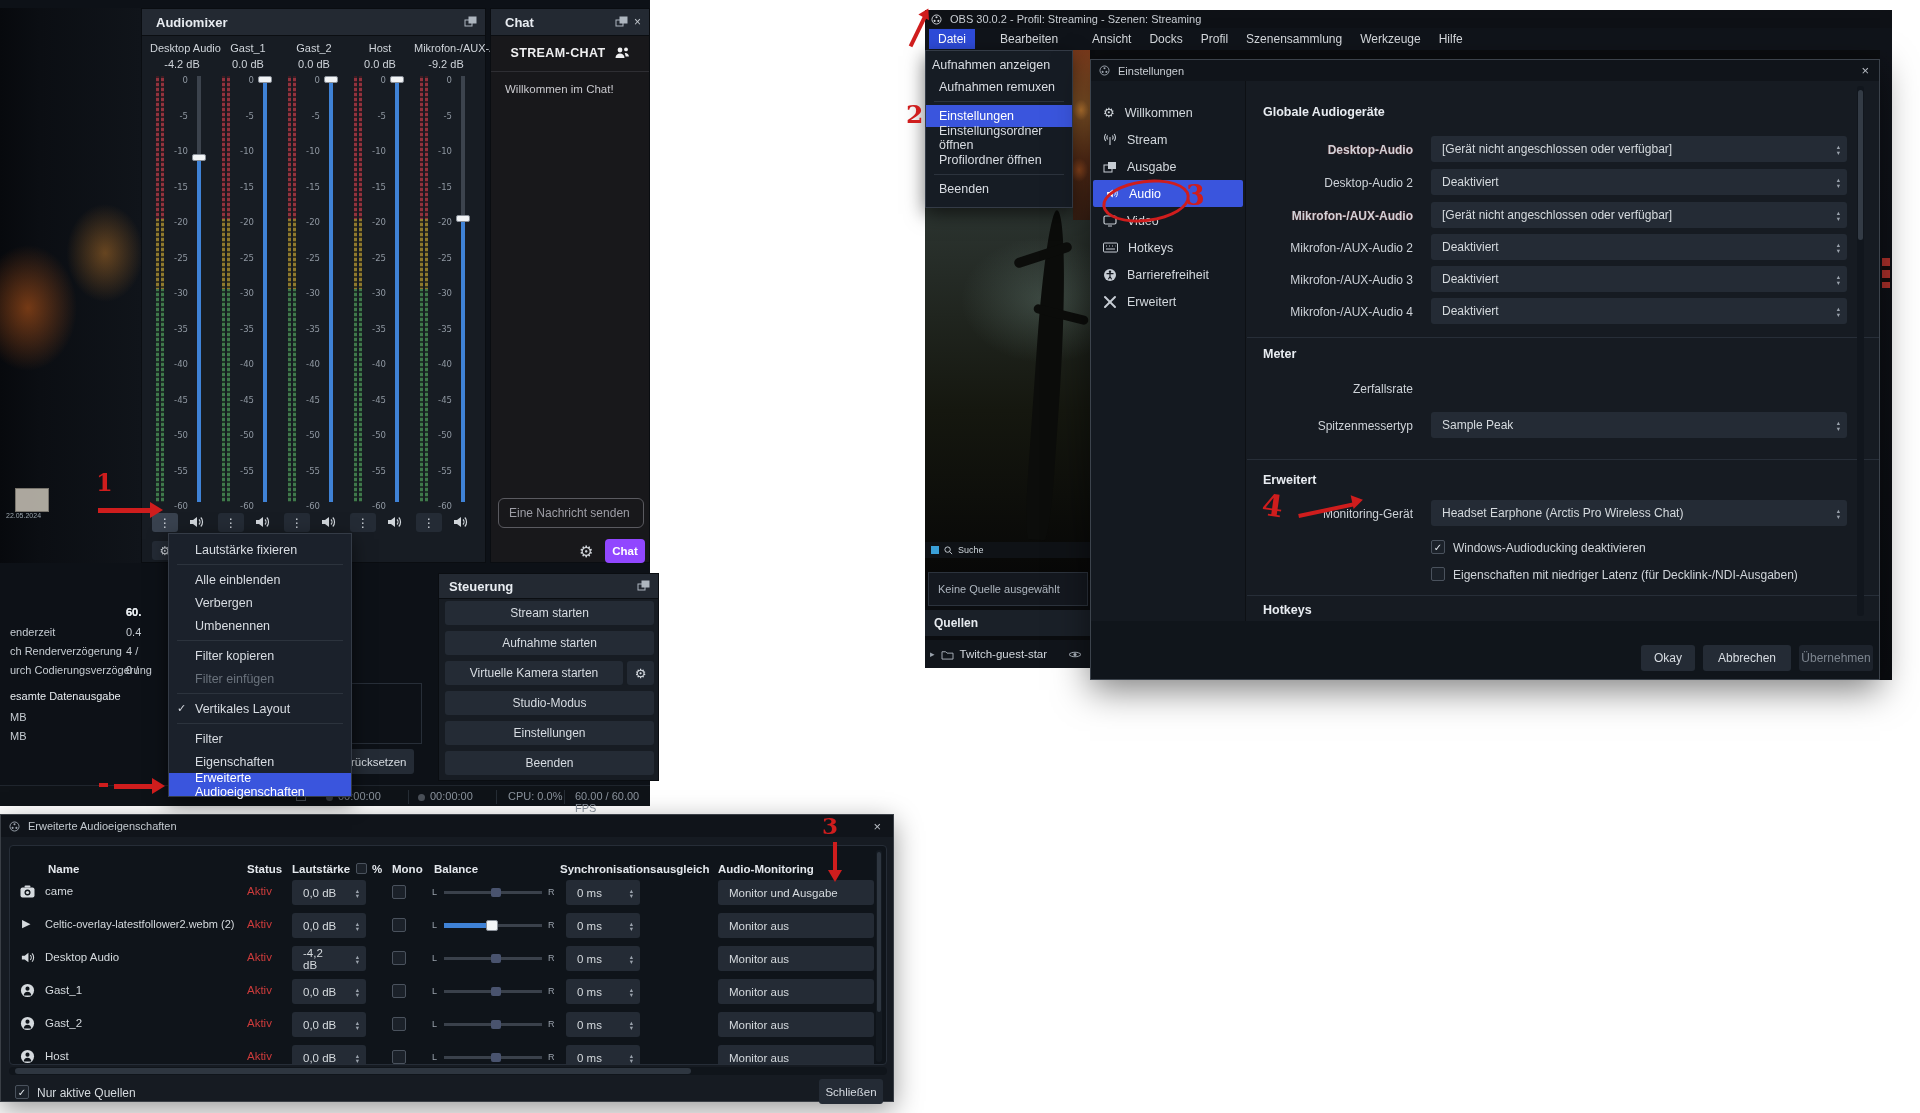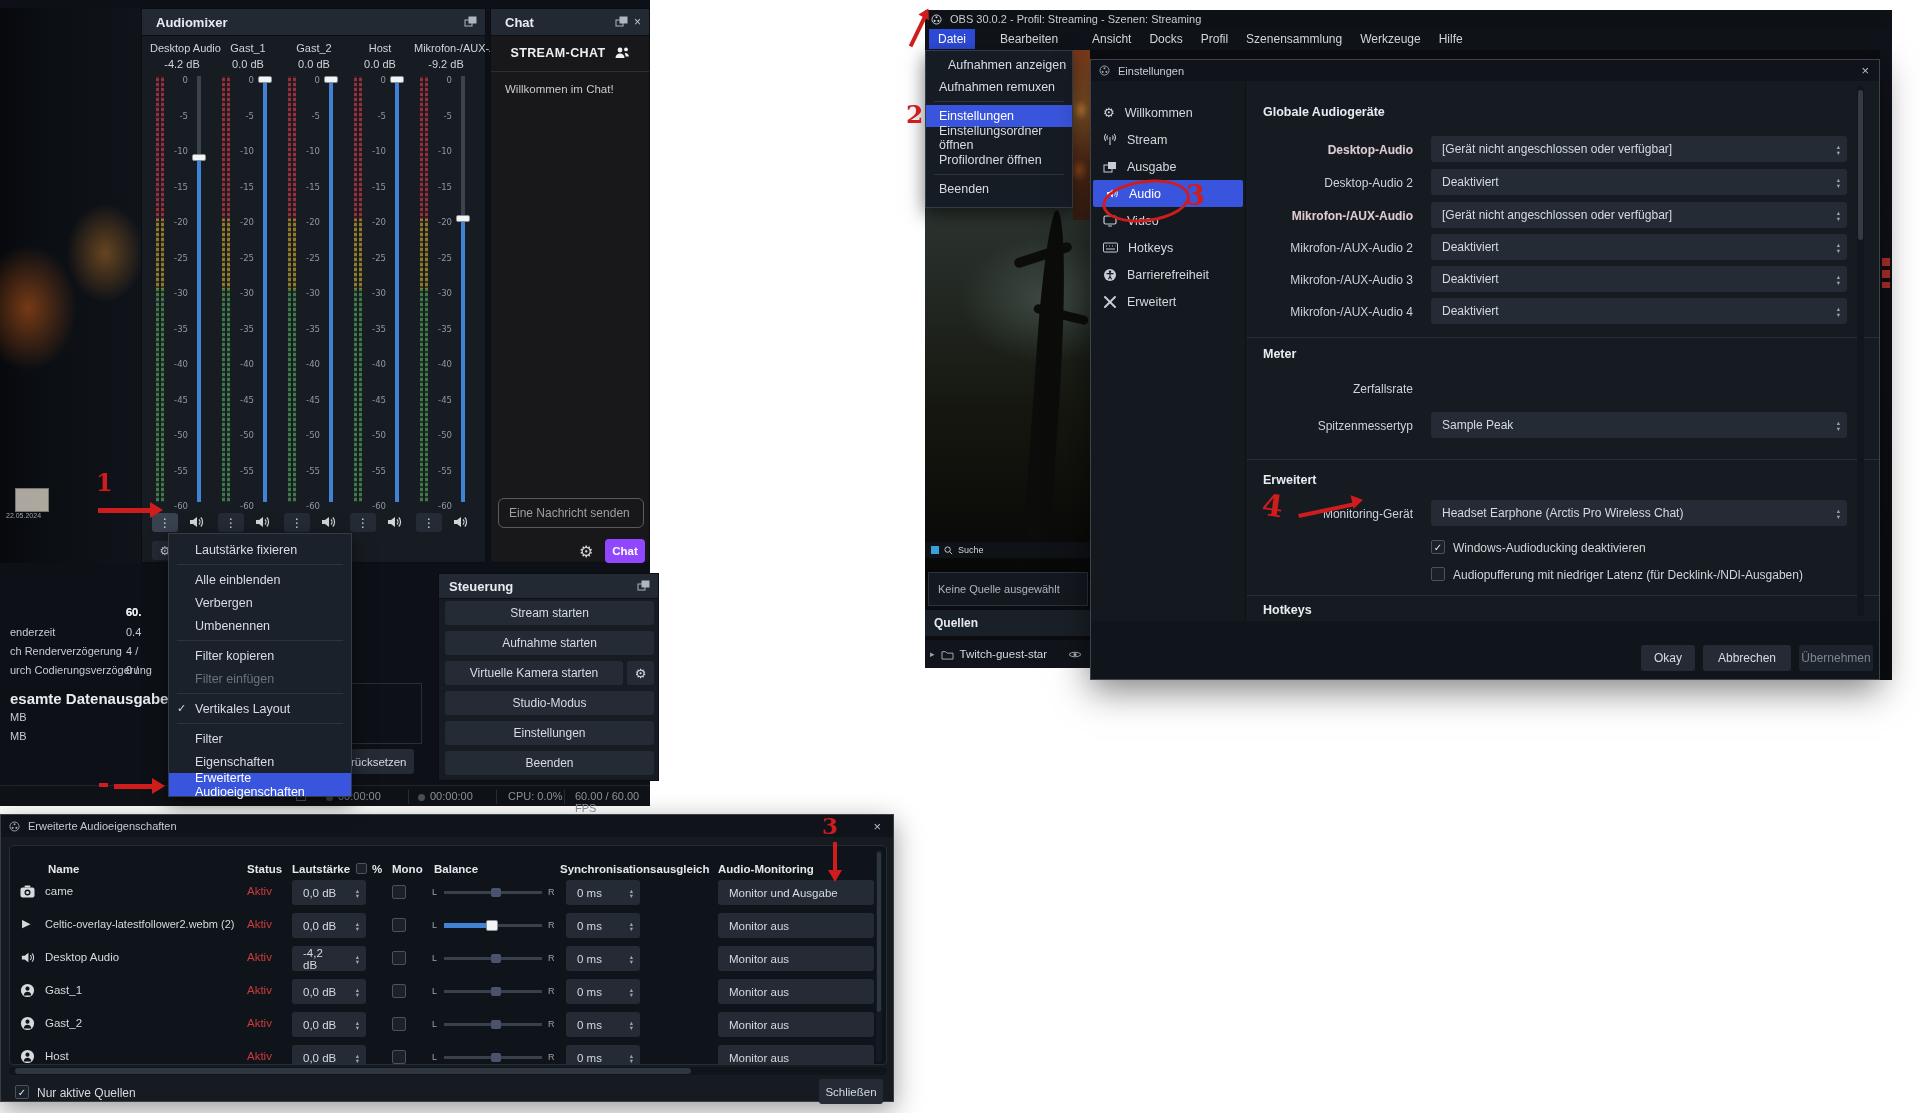--- a/index.html
+++ b/index.html
@@ -271,21 +271,21 @@
 <div class="a" style="left:0;top:563px;width:650px;height:222px">
   <div class="a" style="left:126px;top:606px;font-size:11px;font-weight:bold;color:#e8ecf0;position:fixed">60.</div>
 </div>
 <div class="a" style="left:126px;top:606px;font-size:11px;font-weight:bold;color:#e8ecf0">60.</div>
 <div class="a statustext" style="left:10px;top:626px;color:#c6ccd2">enderzeit</div>
 <div class="a statustext" style="left:126px;top:626px;color:#c6ccd2">0.4</div>
 <div class="a statustext" style="left:10px;top:645px;color:#c6ccd2">ch Renderverzögerung</div>
 <div class="a statustext" style="left:126px;top:645px;color:#c6ccd2">4 /</div>
 <div class="a statustext" style="left:10px;top:664px;color:#c6ccd2">urch Codierungsverzögerung</div>
 <div class="a statustext" style="left:126px;top:664px;color:#c6ccd2">0 /</div>
-<div class="a" style="left:10px;top:690px;font-size:15px;font-weight:bold;color:#e8ecf0">esamte Datenausgabe</div>
+<div class="a" style="left:10px;top:690px;font-size:11px;font-weight:normal;color:#e8ecf0">esamte Datenausgabe</div>
 <div class="a statustext" style="left:10px;top:711px;color:#c6ccd2">MB</div>
 <div class="a statustext" style="left:10px;top:730px;color:#c6ccd2">MB</div>
 <div class="a" style="left:228px;top:683px;width:194px;height:61px;background:#0d1117;border:1px solid #272e38;box-sizing:border-box"></div>
 <div class="a btn" style="left:330px;top:749px;width:84px;height:25px;font-size:11.5px">Zurücksetzen</div>
 
 <div class="a dock" style="left:438px;top:573px;width:221px;height:208px">
   <div class="dockbar" style="height:24px">
     <span class="docktitle" style="padding-left:10px">Steuerung</span>
     <span class="popicon">
       <svg width="13" height="12" viewBox="0 0 13 12">
@@ -411,21 +411,21 @@
         </svg>
       </span>
   </div>
   <div class="a" style="left:0;top:658px;width:165px;height:12px;background:#ffffff"></div>
 
   <div class="a" style="left:955px;top:40px;width:12px;height:630px;background:linear-gradient(180deg,#10131a,#0a0c10)"></div>
   <div class="a" style="left:957px;top:248px;width:8px;height:30px;background:repeating-linear-gradient(180deg,#b3322c 0 8px,#140c0c 8px 12px)"></div>
 </div>
 
 <div class="a menu" style="left:925px;top:50px;width:148px;height:158px;z-index:15;background:#161c24;box-sizing:border-box;padding-top:3px">
-  <div class="menui" style="padding-left:22px;height:22px">Aufnahmen anzeigen</div>
+  <div class="menui" style="padding-left:6px;height:22px">Aufnahmen anzeigen</div>
   <div class="menui" style="padding-left:13px;height:22px">Aufnahmen remuxen</div>
   <div class="sep"></div>
   <div class="menui hl" style="padding-left:13px;height:22px">Einstellungen</div>
   <div class="menui" style="padding-left:13px;height:22px">Einstellungsordner öffnen</div>
   <div class="menui" style="padding-left:13px;height:22px">Profilordner öffnen</div>
   <div class="sep"></div>
   <div class="menui" style="padding-left:13px;height:22px">Beenden</div>
 </div>
 
 <div class="a annline" style="left:916px;top:14px;width:4px;height:34px;transform:rotate(26deg);z-index:50"></div>
@@ -597,21 +597,21 @@
         <span class="spin">
           <span>▴</span>
           <span>▾</span>
         </span>
       </div>
 
     <div class="a cb" style="left:184px;top:461px;width:14px;height:14px;font-size:10px">✓</div>
     <div class="a" style="left:206px;top:462px;font-size:12px;color:#d0d5da">Windows-Audioducking deaktivieren</div>
 
     <div class="a cb" style="left:184px;top:488px;width:14px;height:14px"></div>
-    <div class="a" style="left:206px;top:489px;font-size:12px;color:#d0d5da">Audiopufferung mit niedriger Latenz (für Decklink-/NDI-Ausgaben)</div>
+    <div class="a" style="left:206px;top:489px;font-size:12px;color:#d0d5da">Eigenschaften mit niedriger Latenz (für Decklink-/NDI-Ausgaben)</div>
 
     <div class="a" style="left:0;top:516px;width:632px;height:1px;background:#272e38"></div>
     <div class="a sectionhead" style="left:16px;top:524px">Hotkeys</div>
   </div>
 
   <div class="a" style="left:766px;top:26px;width:7px;height:530px;background:#11161d;border-radius:3px">
     <div class="a" style="left:1px;top:4px;width:5px;height:150px;background:#333b45;border-radius:3px"></div>
   </div>
 
   <div class="a" style="left:0;top:561px;width:788px;height:58px;background:#10151b">

